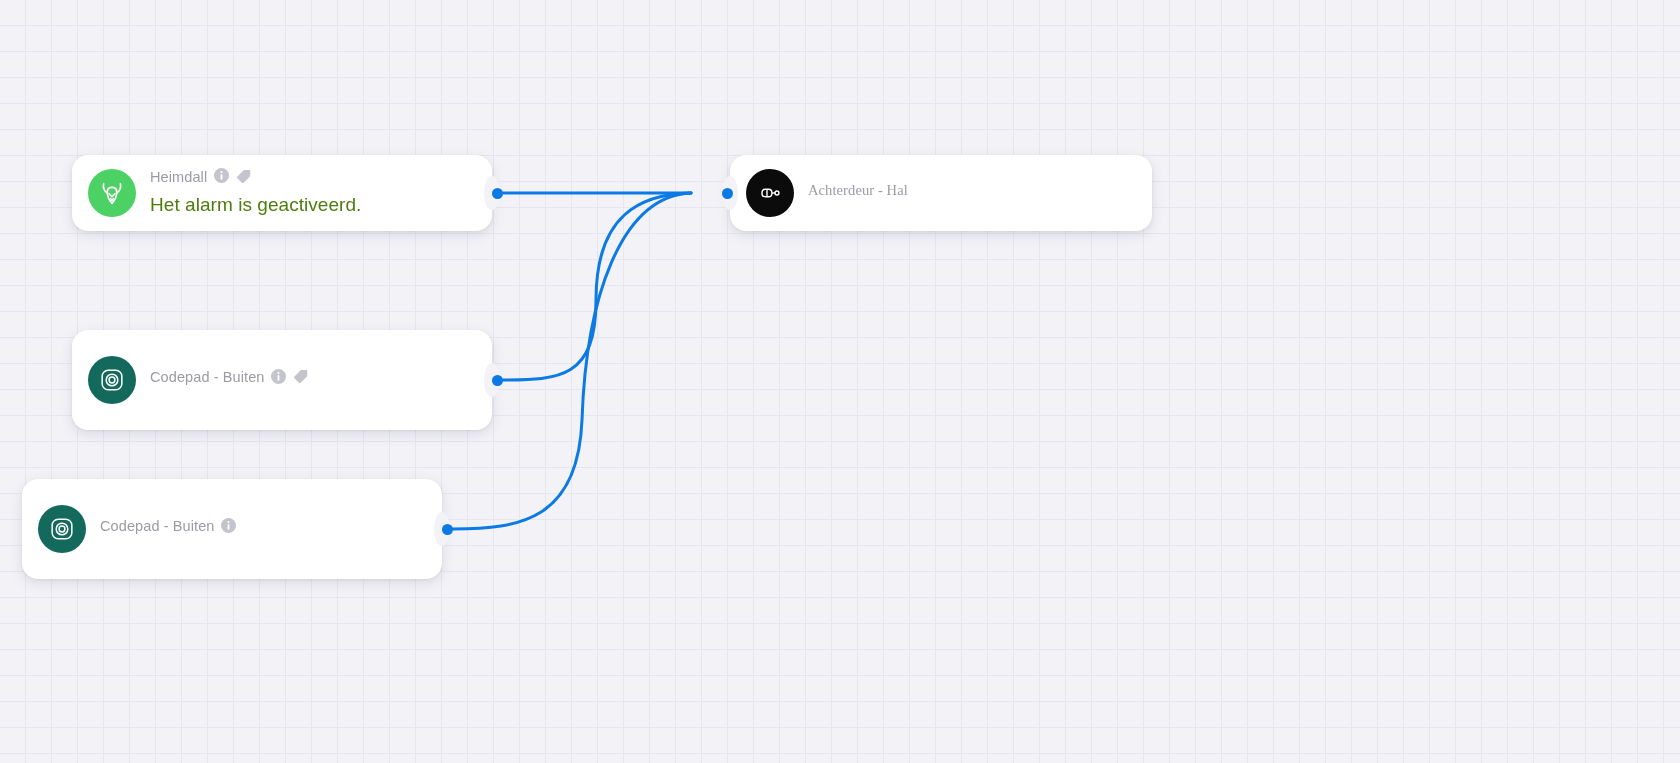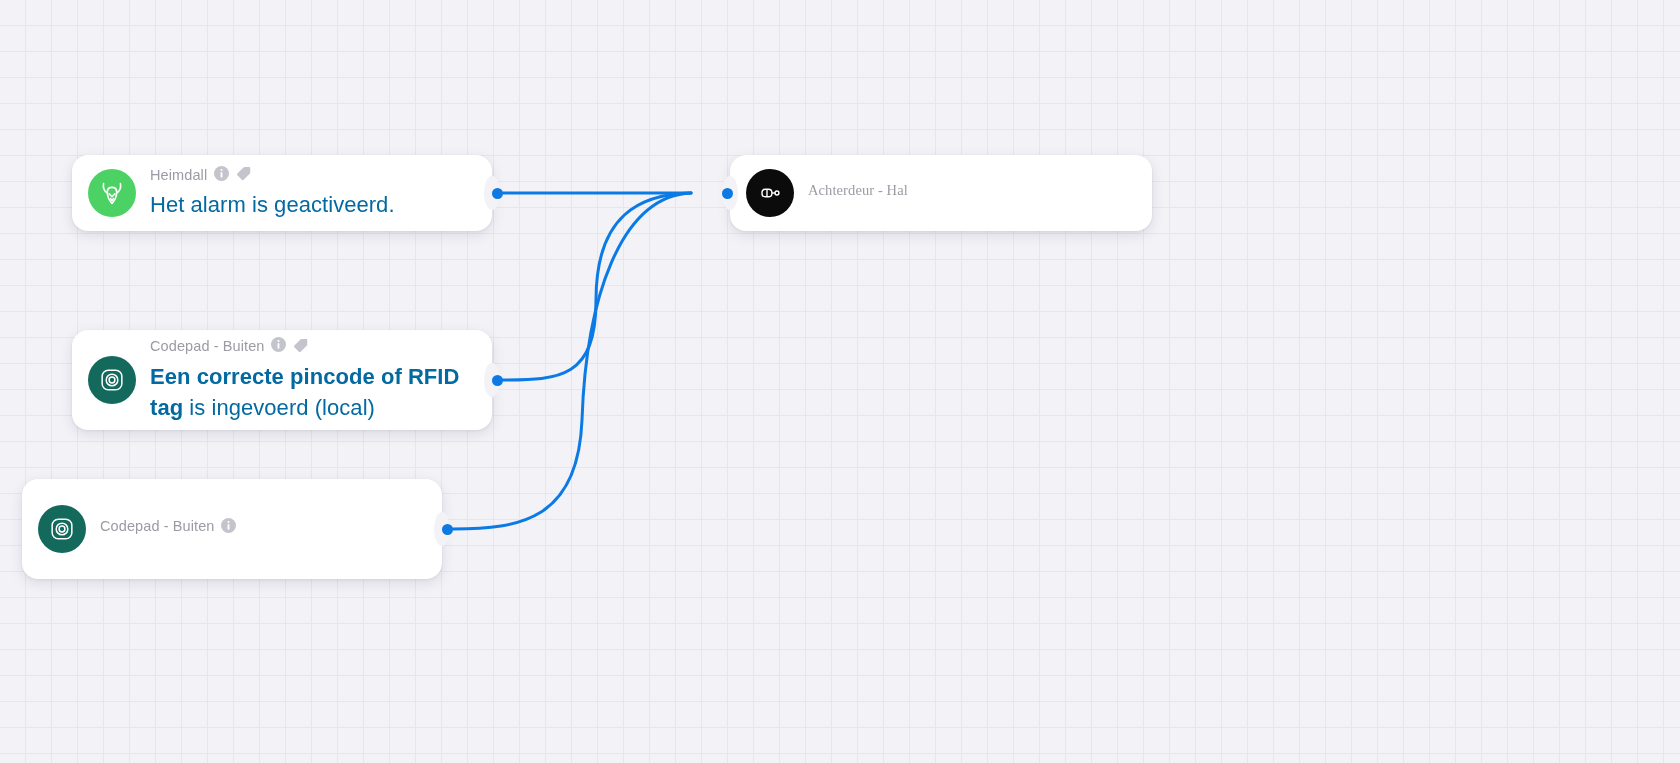--- a/index.html
+++ b/index.html
@@ -70,22 +70,22 @@
   }
 
   .node-subtitle {
     font-size: 14.5px;
     color: #9b9ba4;
     letter-spacing: 0.1px;
     white-space: nowrap;
   }
 
   .node-title {
-    font-size: 22px;
-    color: #0369a1;
+    font-size: 19px;
+    color: #4d7c0f;
     line-height: 1.42;
     letter-spacing: 0.05px;
   }
 
   .node-title b {
     font-weight: 700;
   }
 
   .icon-info, .icon-tag {
     display: inline-block;
@@ -179,23 +179,20 @@
             <circle cx="8" cy="4.3" r="1.15" fill="#ffffff"></circle>
             <rect x="7" y="6.4" width="2" height="6" rx="1" fill="#ffffff"></rect>
           </svg>
         </span>
         <span class="icon-tag">
           <svg width="16" height="16" viewBox="0 0 18 18">
             <path d="M1.6 9.6 L8.4 2.8 A2 2 0 0 1 9.8 2.2 L15 2.2 A1 1 0 0 1 16 3.2 L16 8.4 A2 2 0 0 1 15.4 9.8 L8.6 16.6 A1.4 1.4 0 0 1 6.6 16.6 L1.6 11.6 A1.4 1.4 0 0 1 1.6 9.6 Z" fill="#c4c4cc"></path>
           </svg>
         </span>
       </div>
-      <div class="node-title">
-        <b>Een correcte pincode of RFID tag</b><span> is ingevoerd (local)</span>
-      </div>
     </div>
     <div class="notch" style="left:412px; top:33px;"></div>
     <div class="port" style="left:420px; top:45px;"></div>
   </div>
 
   <div class="node" style="left:22px; top:479px; width:420px; height:100px;">
     <div class="node-icon" style="background:#12695c;">
       <svg width="30" height="30" viewBox="0 0 32 32" aria-hidden="true">
         <g fill="none" stroke="#ffffff" stroke-width="1.6">
           <rect x="5.5" y="5.5" width="21" height="21" rx="6.5"></rect>

